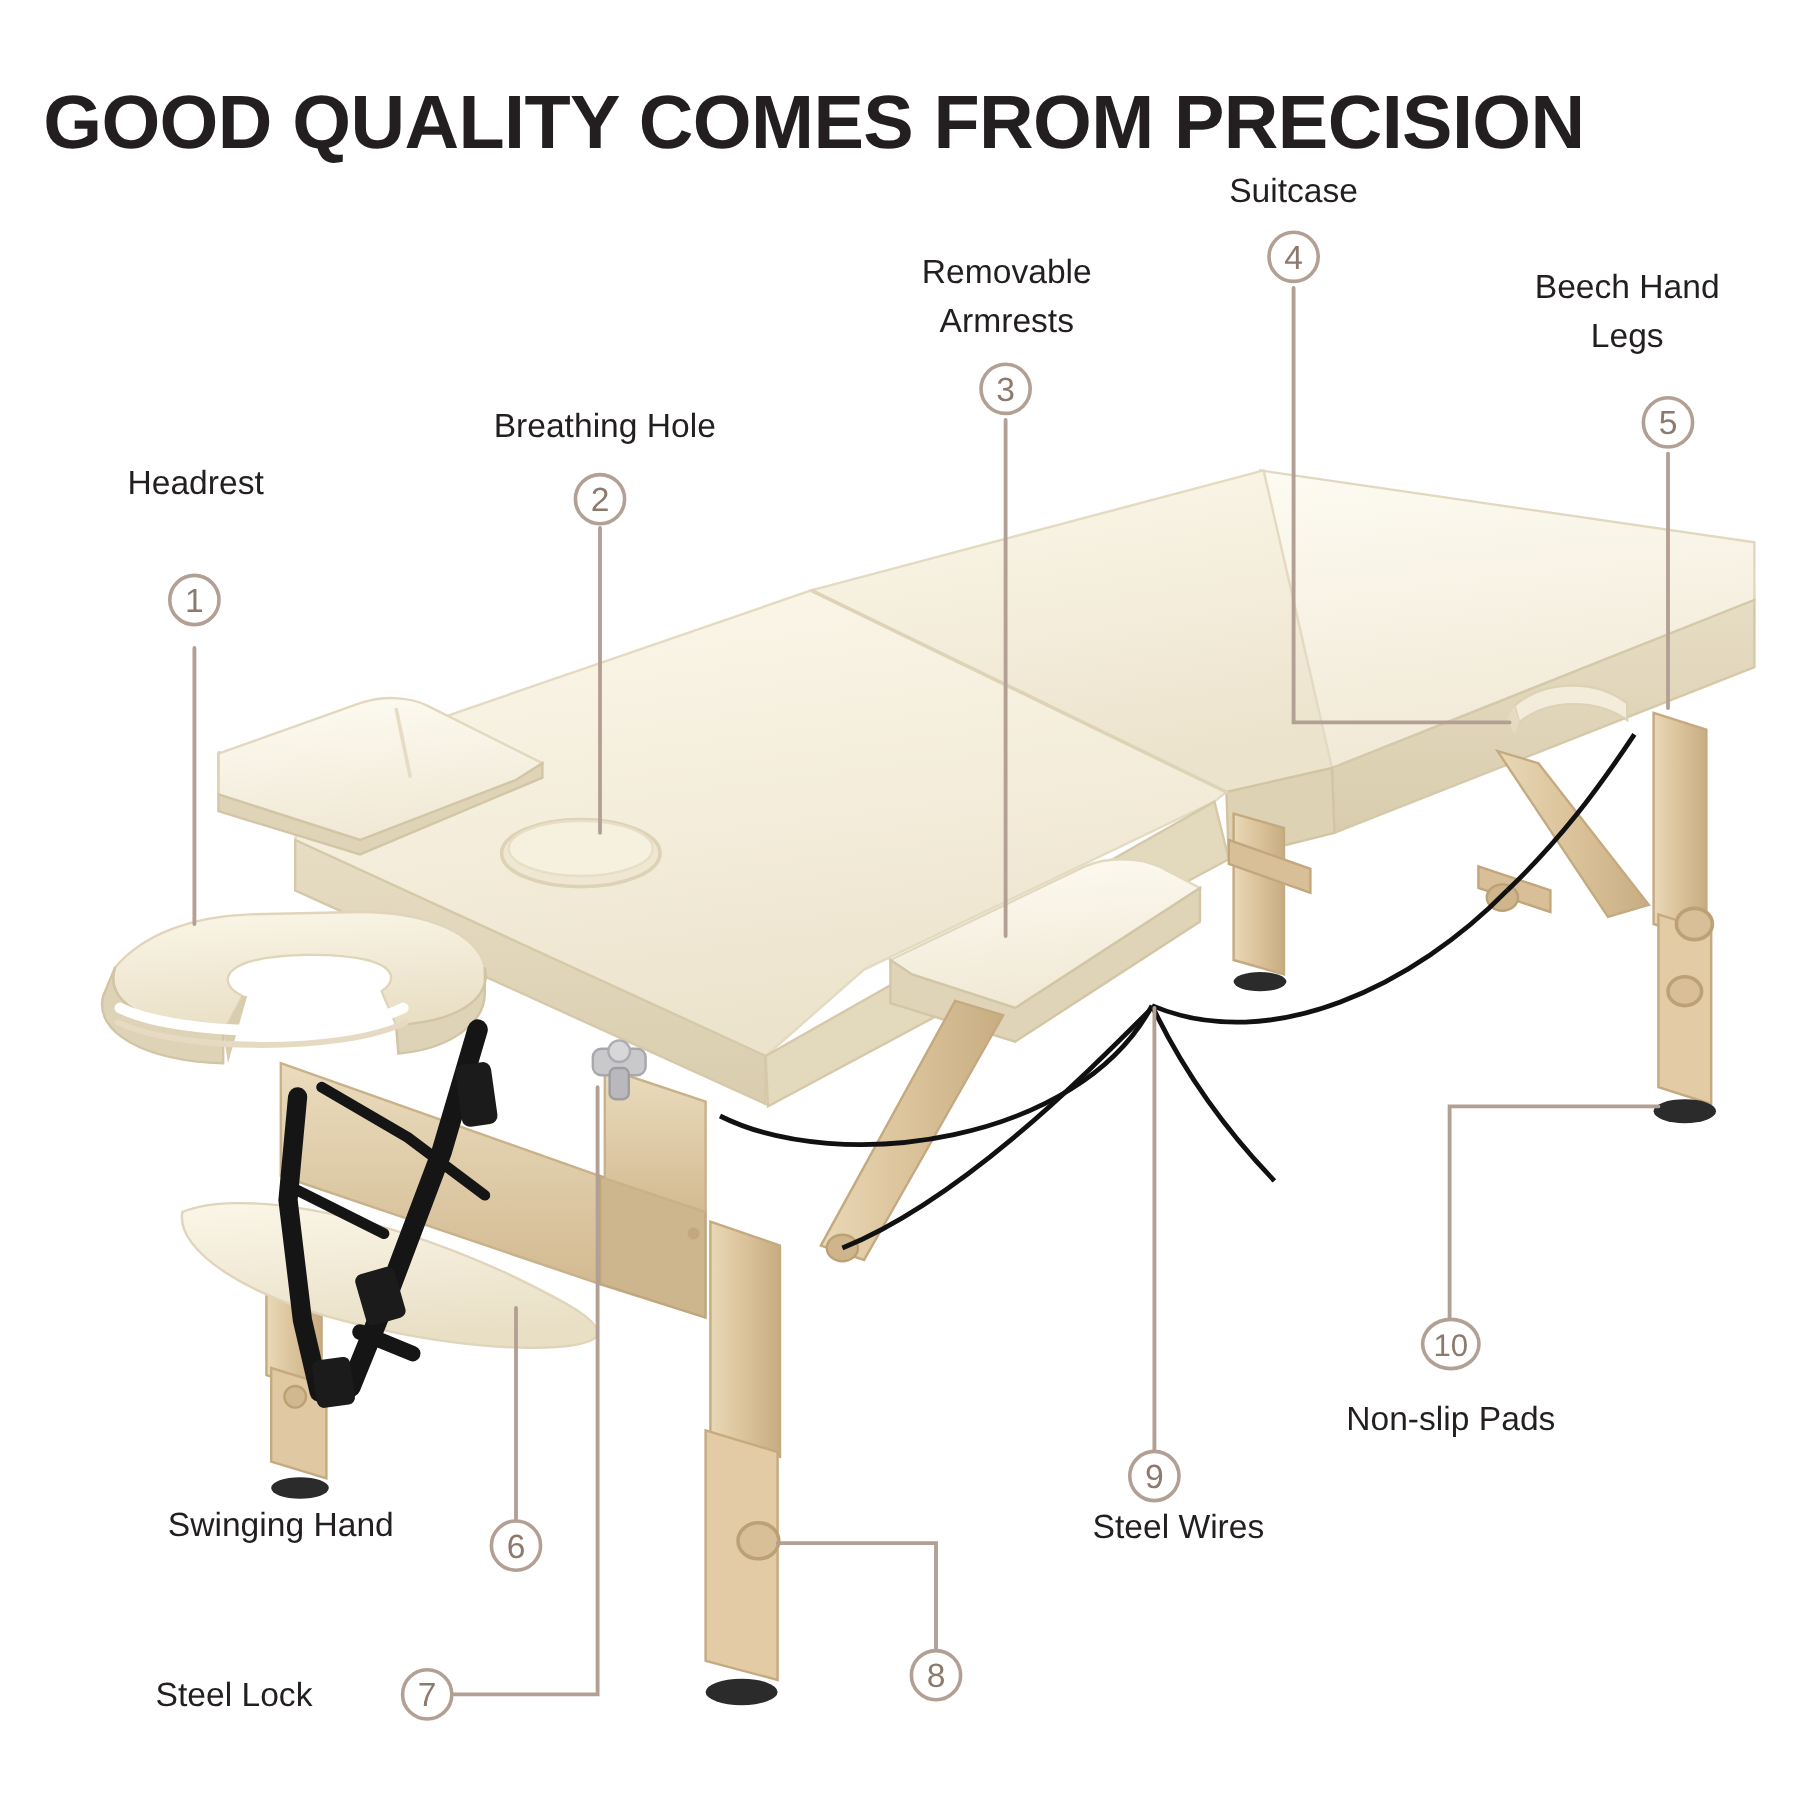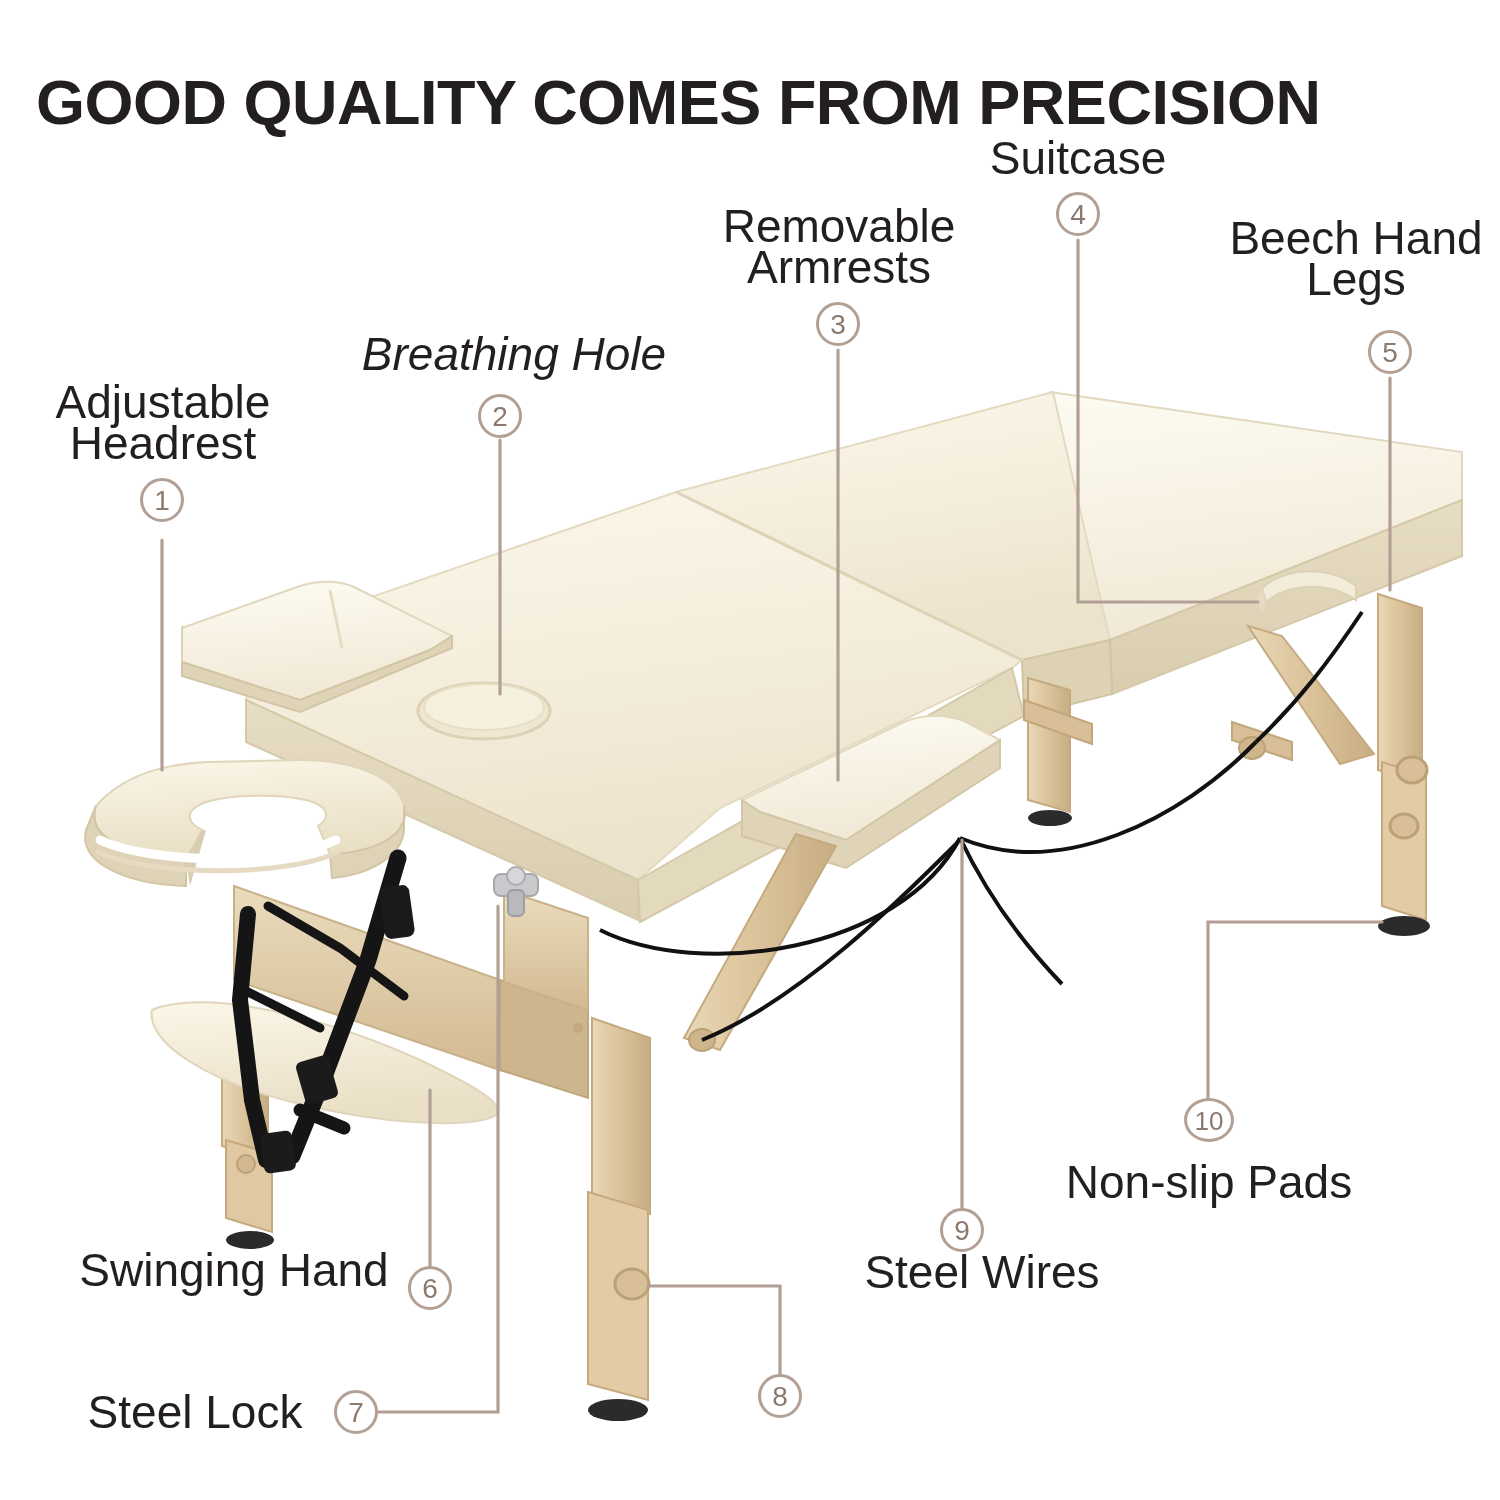--- a/index.html
+++ b/index.html
@@ -1,19 +1,19 @@
 <!DOCTYPE html>
 <html><head>
 <meta charset="utf-8">
 <style>
   html,body{margin:0;padding:0;background:#ffffff;}
   body{width:1500px;height:1500px;position:relative;overflow:hidden;font-family:"Liberation Sans",sans-serif;color:#231f20;}
   #stage{position:absolute;left:0;top:0;width:1500px;height:1500px;}
   .title{position:absolute;left:36px;top:30px;width:1440px;font-size:63px;font-weight:bold;letter-spacing:-0.5px;color:#231f20;white-space:nowrap;margin-top:36px;}
-  .label{position:absolute;font-size:46px;line-height:41px;color:#231f20;text-align:center;}
+  .label{position:absolute;font-size:28px;line-height:41px;color:#231f20;text-align:center;}
   .badge{position:absolute;width:44px;height:44px;border-radius:50%;border:3px solid #b3a095;color:#8d7a6e;font-size:28px;line-height:40px;text-align:center;background:#ffffff;box-sizing:border-box;font-family:"Liberation Sans",sans-serif;}
   svg.overlay{position:absolute;left:0;top:0;width:1500px;height:1500px;}
 </style>
 </head>
 <body>
 
 <div id="stage">
 
   <svg class="overlay" viewBox="0 0 1500 1500">
     <defs>
@@ -178,26 +178,25 @@
       <path d="M378,1412 L498,1412 L498,906"></path>
       <path d="M780,1388 L780,1286 L648,1286"></path>
       <path d="M962,1218 L962,840"></path>
       <path d="M1208,1112 L1208,922 L1382,922"></path>
     </g>
   </svg>
 
   <div class="title">GOOD QUALITY COMES FROM PRECISION</div>
 
   <div class="label" style="left:28px;top:382px;width:270px;">
-    <div>Adjustable</div>
     <div>Headrest</div>
   </div>
   <div class="badge" style="left:140px;top:478px;">1</div>
 
-  <div class="label" style="left:344px;top:334px;width:340px;font-style:italic;">
+  <div class="label" style="left:334px;top:334px;width:340px;">
     <div>Breathing Hole</div>
   </div>
   <div class="badge" style="left:478px;top:394px;">2</div>
 
   <div class="label" style="left:700px;top:206px;width:278px;text-align:center;">
     <div>Removable</div>
     <div>Armrests</div>
   </div>
   <div class="badge" style="left:816px;top:302px;">3</div>
 

